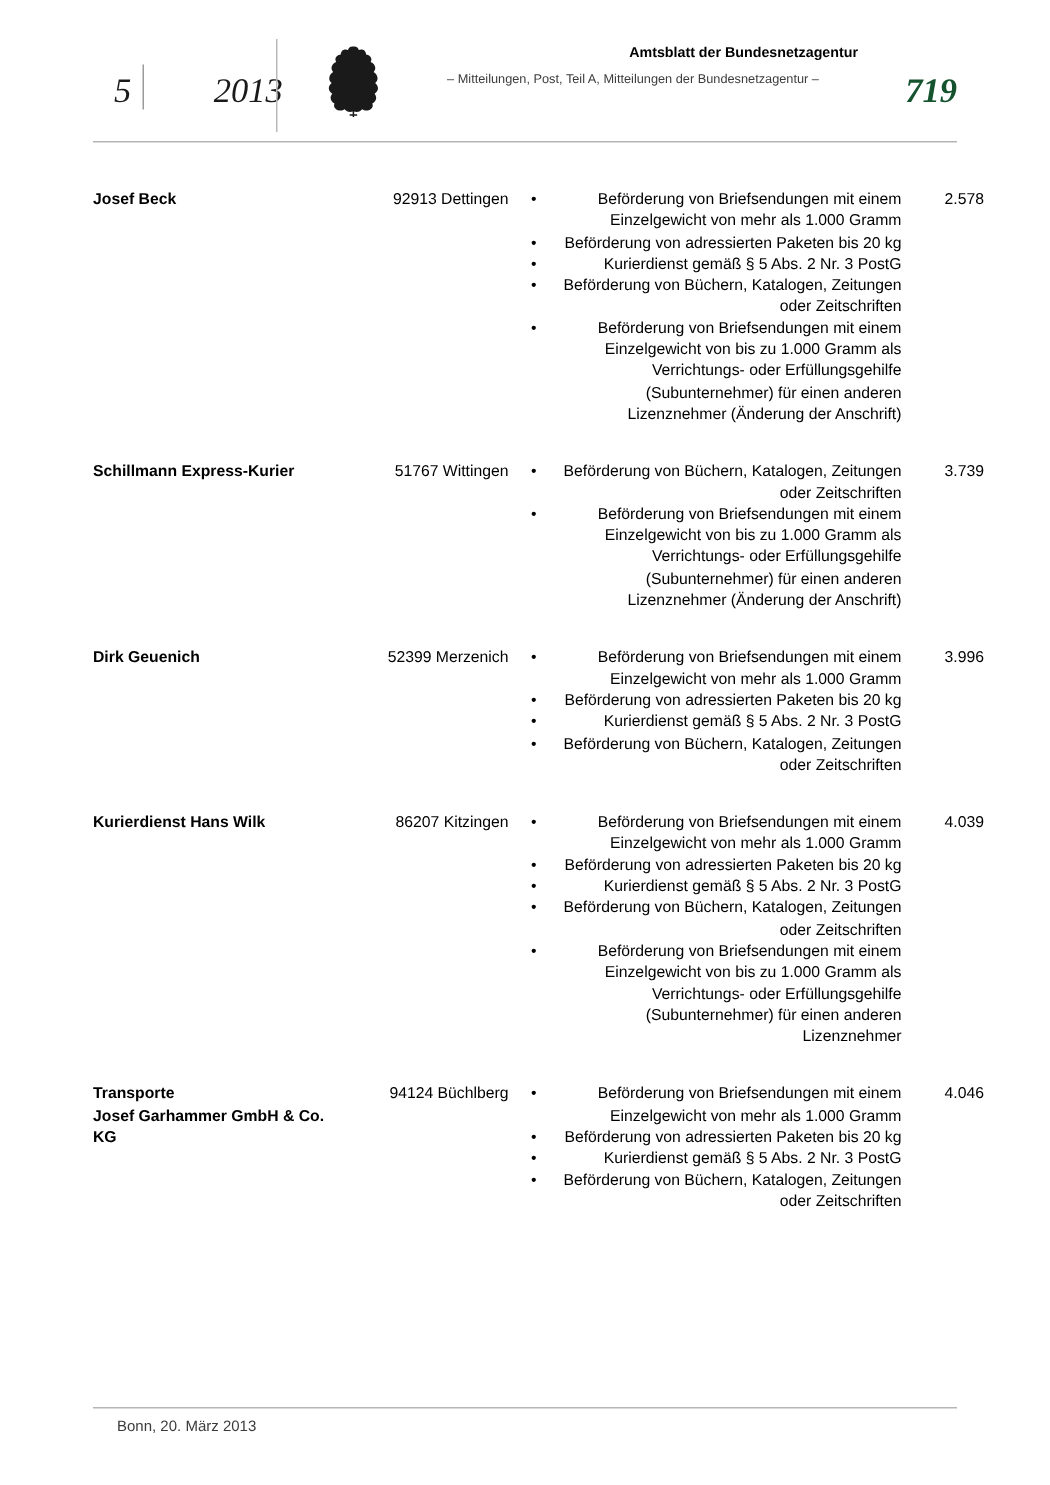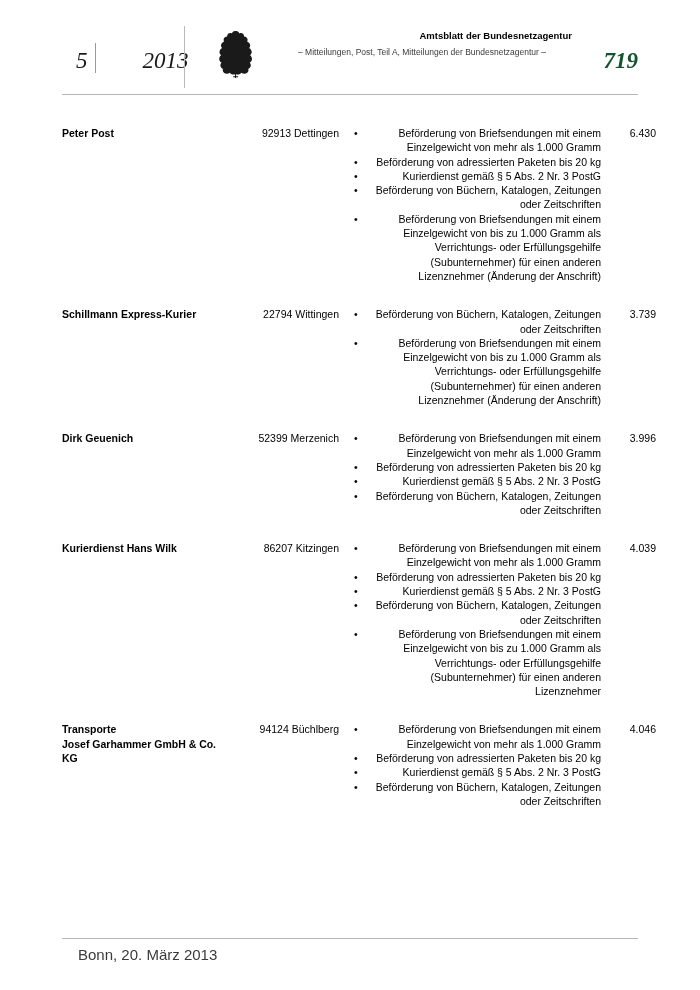--- a/index.html
+++ b/index.html
@@ -183,21 +183,21 @@
     left: 62px;
     top: 938px;
     width: 576px;
     height: 1px;
     background: #b5b5b5;
   }
   .footer-text {
     position: absolute;
     left: 62px;
     top: 946px;
-    font-size: 15px;
+    font-size: 10px;
     color: #3b3b3b;
     padding-left: 16px;
   }
 </style>
 </head>
 <body>
 
 <div class="page">
 
   <div class="header">
@@ -226,47 +226,47 @@
     <div class="page-number">719</div>
   </div>
 
   <div class="header-rule"></div>
 
   <div class="content">
     <table class="entries">
       <tbody>
           <tr>
             <td class="col-name">
-              <div class="name">Peter Post</div>
+              <div class="name">Josef Beck</div>
             </td>
             <td class="col-place">
               <div class="place">92913 Dettingen</div>
             </td>
             <td class="col-desc">
               <ul class="services">
                 <li>Beförderung von Briefsendungen mit einem Einzelgewicht von mehr als 1.000 Gramm</li>
                 <li>Beförderung von adressierten Paketen bis 20 kg</li>
                 <li>Kurierdienst gemäß § 5 Abs. 2 Nr. 3 PostG</li>
                 <li>Beförderung von Büchern, Katalogen, Zeitungen oder Zeitschriften</li>
                 <li>Beförderung von Briefsendungen mit einem Einzelgewicht von bis zu 1.000 Gramm als Verrichtungs- oder Erfüllungsgehilfe (Subunternehmer) für einen anderen Lizenznehmer (Änderung der Anschrift)</li>
               </ul>
             </td>
             <td class="col-num">
-              <div class="num">6.430</div>
+              <div class="num">2.578</div>
             </td>
           </tr>
           <tr class="row-spacer">
             <td colspan="4"></td>
           </tr>
           <tr>
             <td class="col-name">
               <div class="name">Schillmann Express-Kurier</div>
             </td>
             <td class="col-place">
-              <div class="place">22794 Wittingen</div>
+              <div class="place">51767 Wittingen</div>
             </td>
             <td class="col-desc">
               <ul class="services">
                 <li>Beförderung von Büchern, Katalogen, Zeitungen oder Zeitschriften</li>
                 <li>Beförderung von Briefsendungen mit einem Einzelgewicht von bis zu 1.000 Gramm als Verrichtungs- oder Erfüllungsgehilfe (Subunternehmer) für einen anderen Lizenznehmer (Änderung der Anschrift)</li>
               </ul>
             </td>
             <td class="col-num">
               <div class="num">3.739</div>
             </td>

